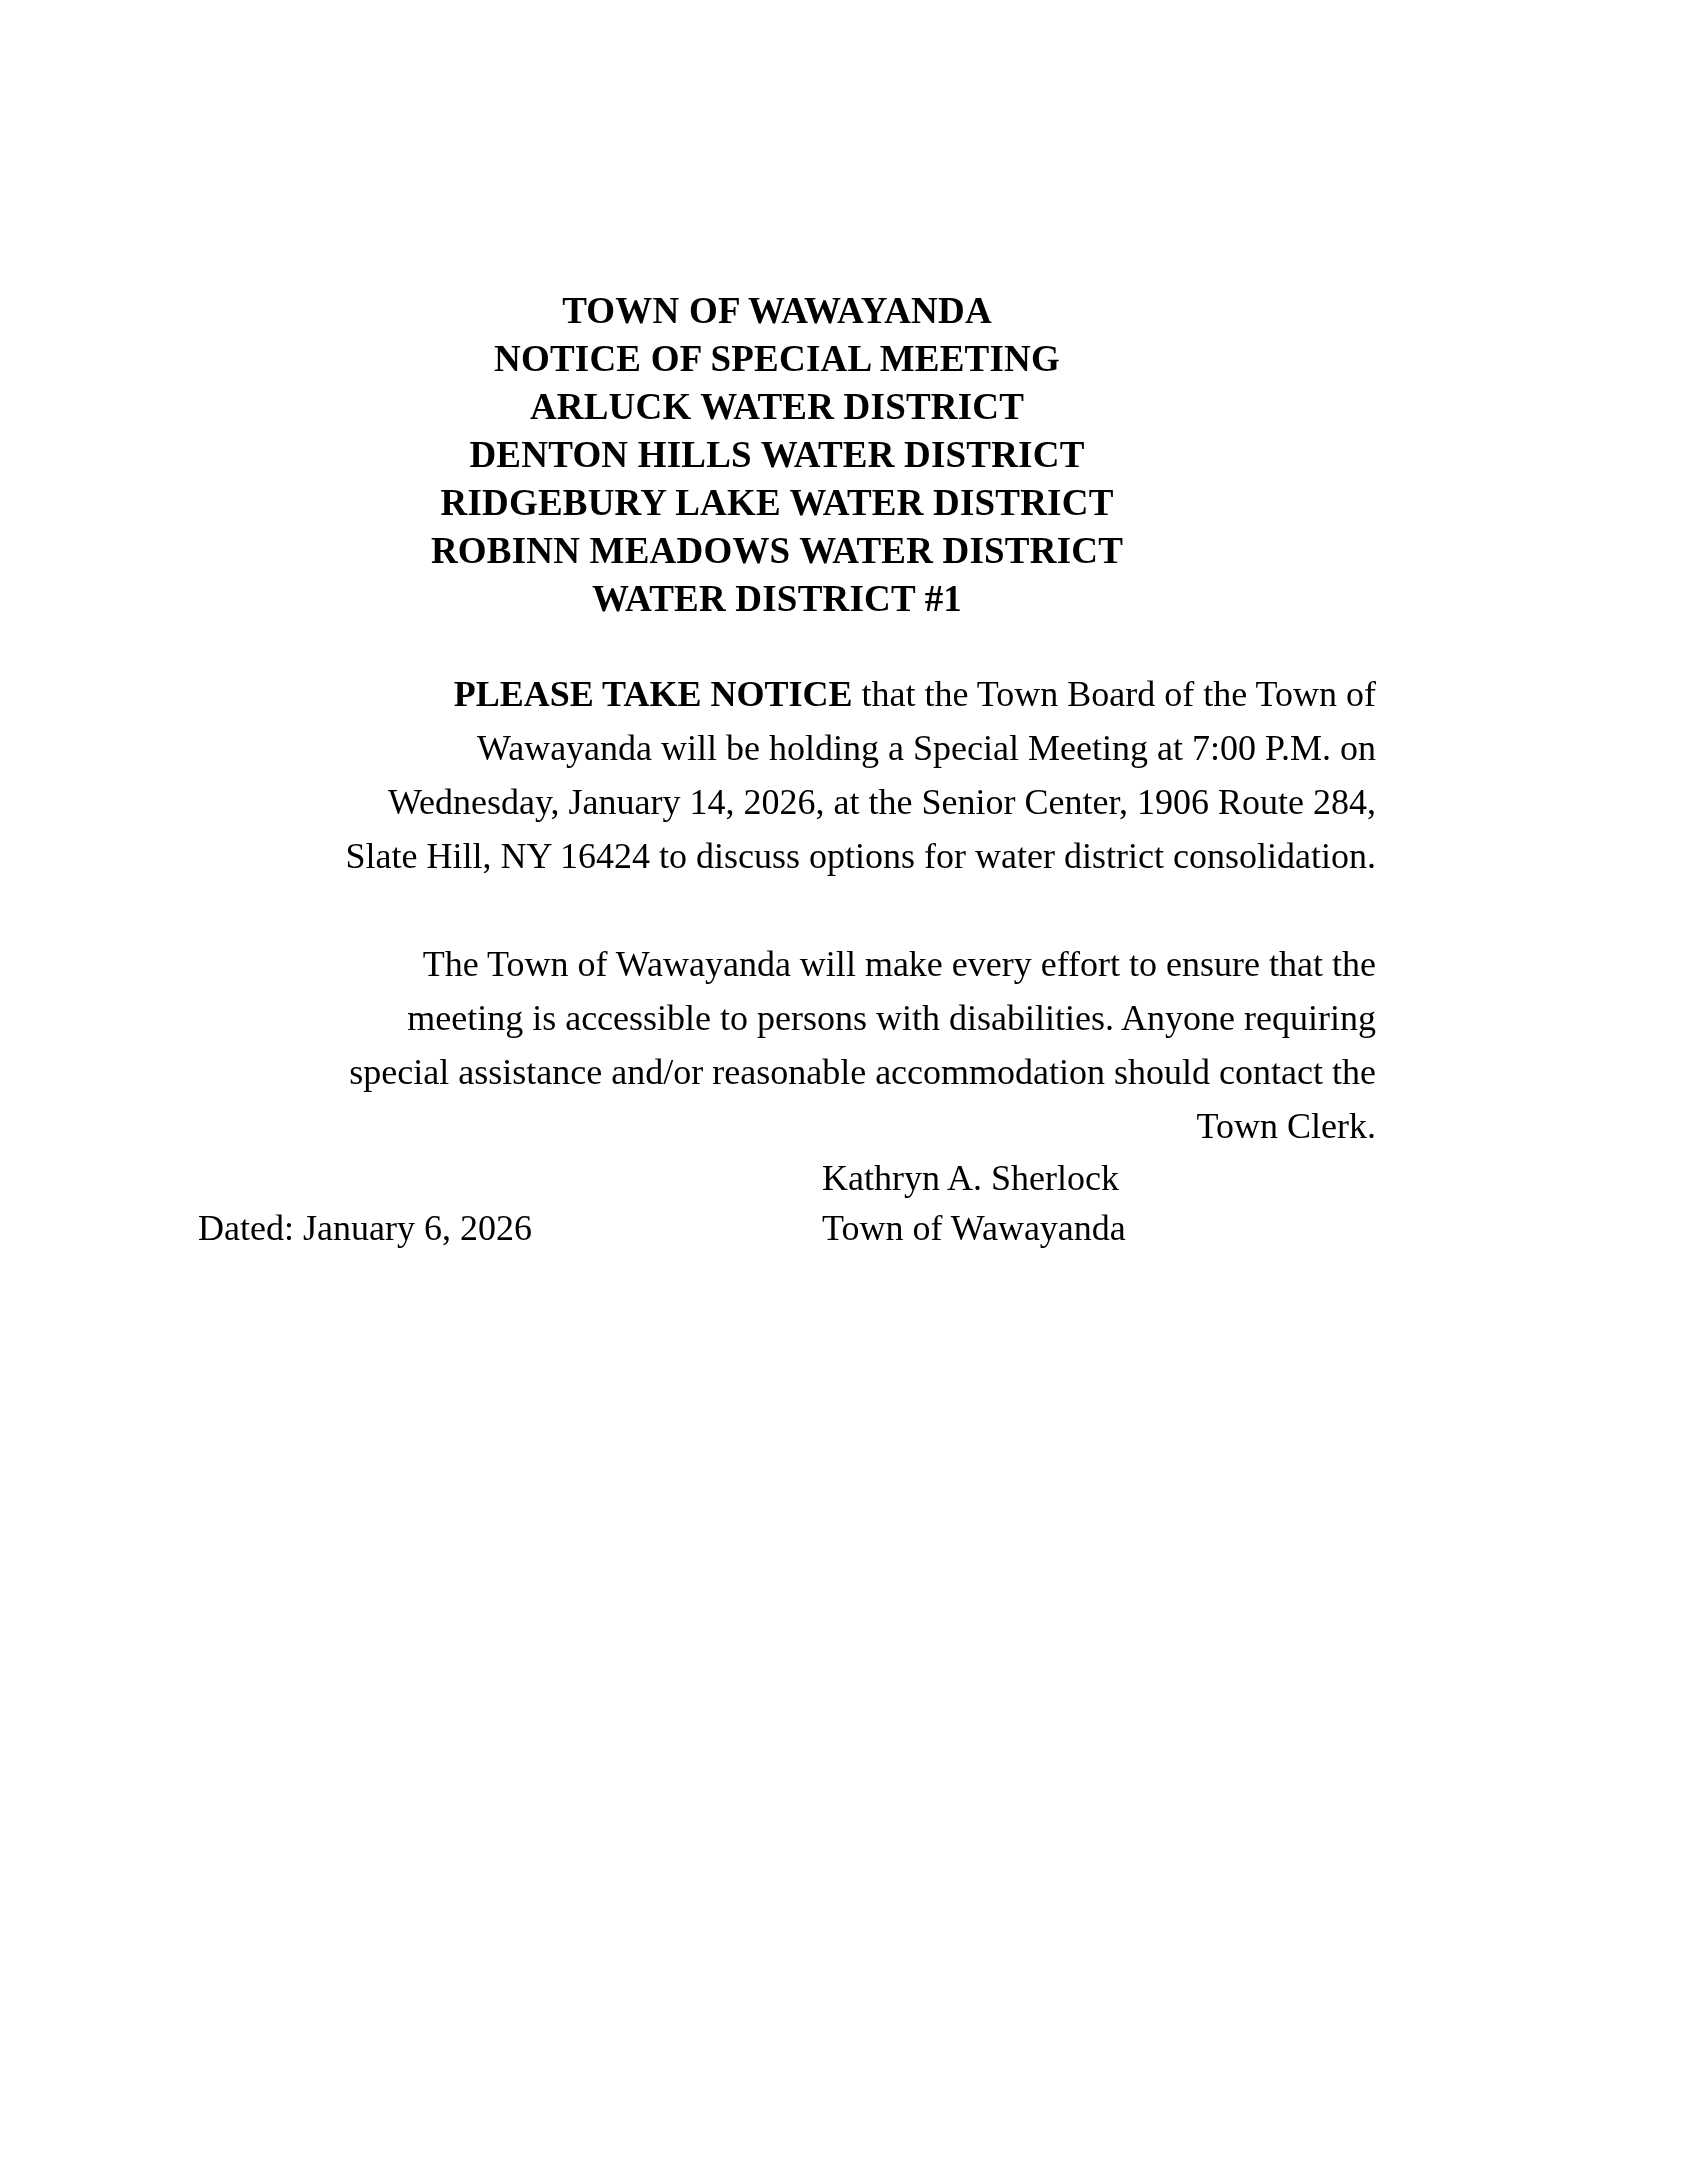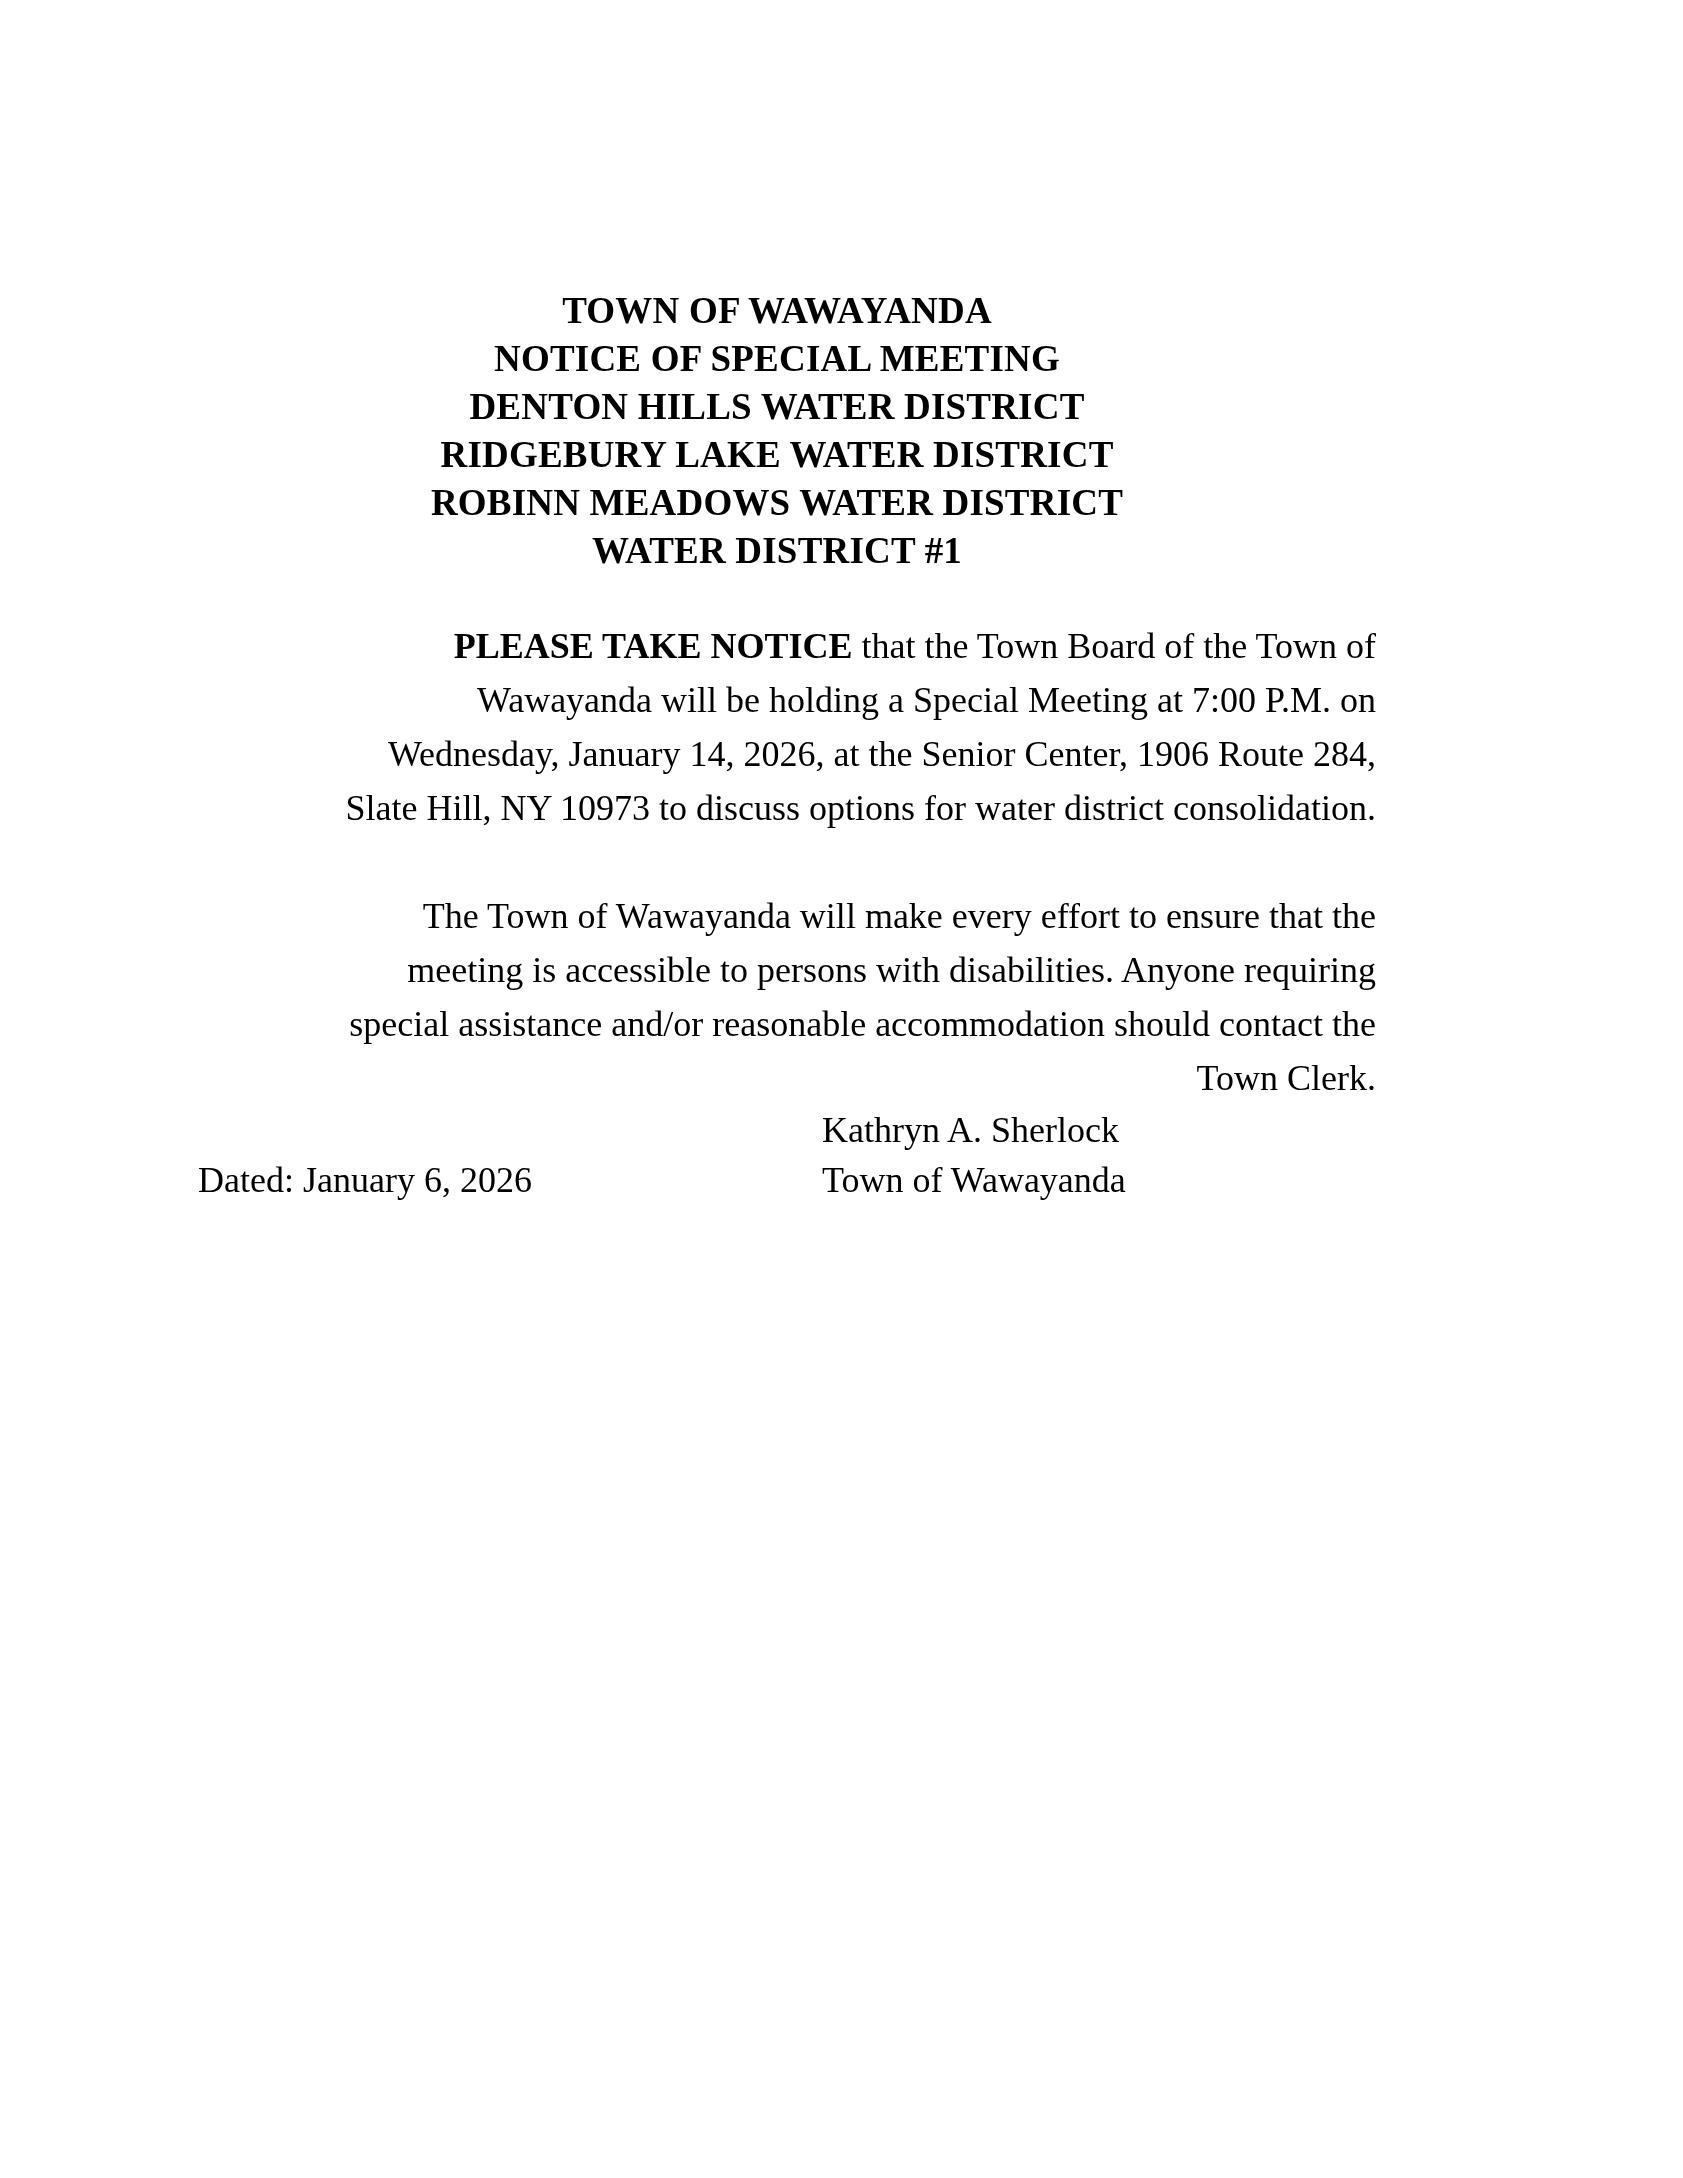--- a/index.html
+++ b/index.html
@@ -108,33 +108,34 @@
 </style>
 </head>
 <body>
 
 <div class="page">
   <div class="content">
 
     <div class="heading">
       <span class="hline">TOWN OF WAWAYANDA</span>
       <span class="hline">NOTICE OF SPECIAL MEETING</span>
+      <span class="hline">ARLUCK WATER DISTRICT</span>
       <span class="hline">DENTON HILLS WATER DISTRICT</span>
       <span class="hline">RIDGEBURY LAKE WATER DISTRICT</span>
       <span class="hline">ROBINN MEADOWS WATER DISTRICT</span>
       <span class="hline">WATER DISTRICT #1</span>
     </div>
 
     <div class="body-block">
 
       <p class="para">
         <span class="ln"><span class="indent"></span><span class="lead">PLEASE TAKE NOTICE</span><span> that the Town Board of the Town of</span></span>
         <span class="ln">Wawayanda will be holding a Special Meeting at 7:00 P.M. on</span>
         <span class="ln">Wednesday, January 14, 2026, at the Senior Center, 1906 Route 284,</span>
-        <span class="ln">Slate Hill, NY 10973 to discuss options for water district consolidation.</span>
+        <span class="ln">Slate Hill, NY 16424 to discuss options for water district consolidation.</span>
       </p>
 
       <p class="para">
         <span class="ln"><span class="indent"></span><span>The Town of Wawayanda will make every effort to ensure that the</span></span>
         <span class="ln">meeting is accessible to persons with disabilities. Anyone requiring</span>
         <span class="ln">special assistance and/or reasonable accommodation should contact the</span>
         <span class="ln">Town Clerk.</span>
       </p>
 
       <div class="signature">

